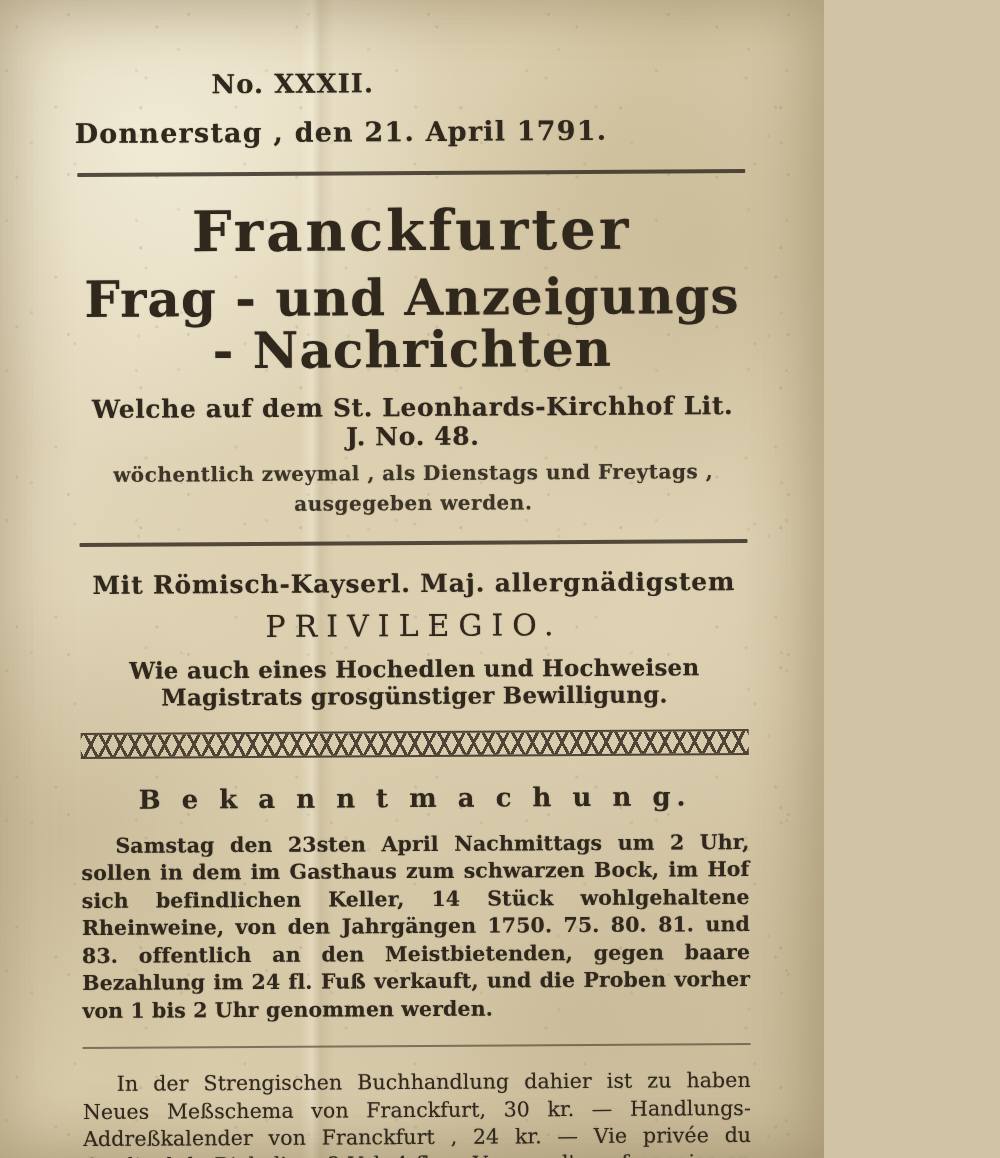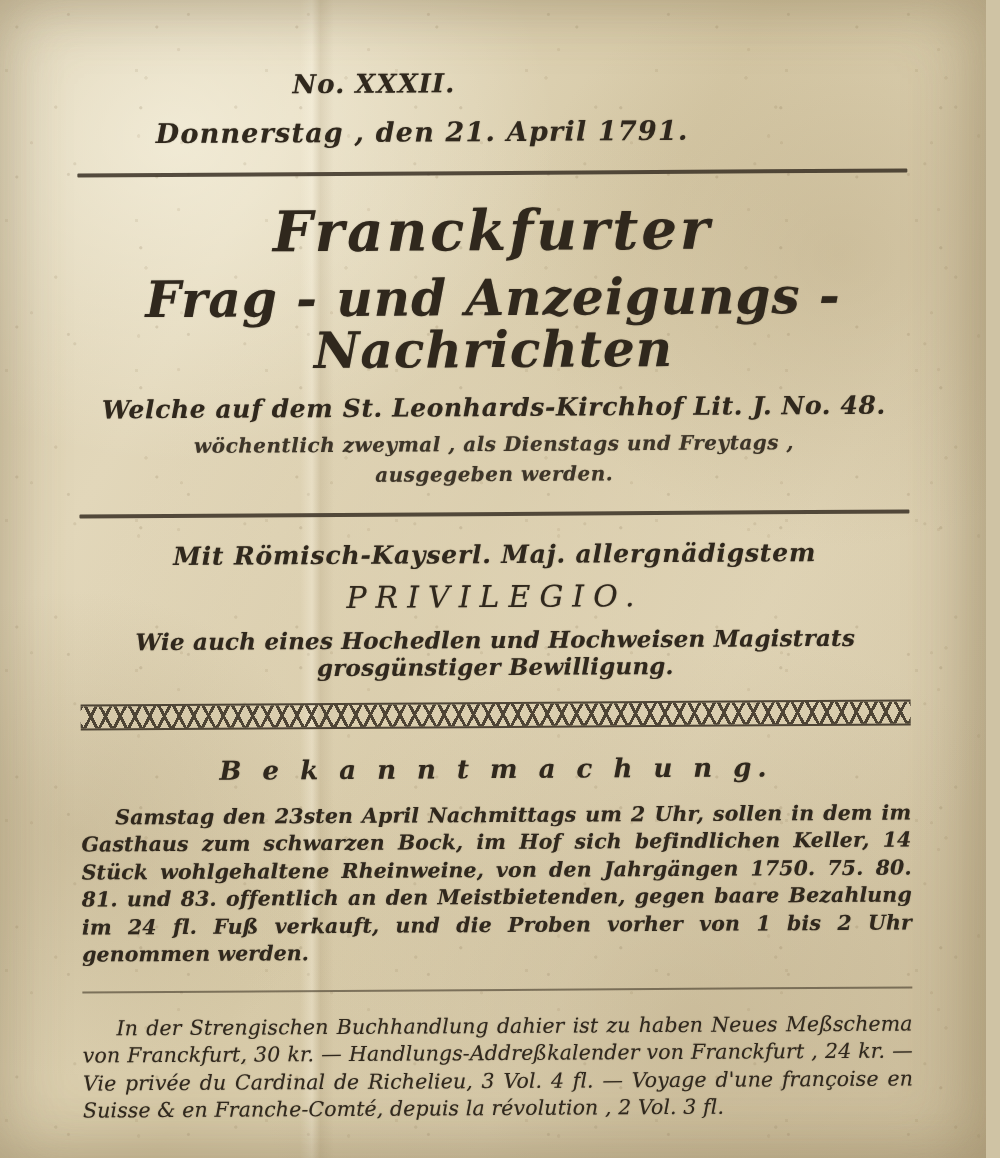--- a/index.html
+++ b/index.html
@@ -10,31 +10,30 @@
     width: 1000px;
     height: 1158px;
     overflow: hidden;
     background: #cfc3a4;
     font-family: "DejaVu Serif", serif;
   }
 
   
   .page {
     position: relative;
-    width: 986px;
+    width: 824px;
     height: 1158px;
     background:
       radial-gradient(ellipse 55% 40% at 18% 12%, rgba(255,252,238,0.55), rgba(255,255,255,0) 70%),
       radial-gradient(ellipse 45% 35% at 85% 22%, rgba(182,164,126,0.40), rgba(255,255,255,0) 72%),
       radial-gradient(ellipse 60% 45% at 70% 88%, rgba(176,158,120,0.35), rgba(255,255,255,0) 75%),
       radial-gradient(ellipse 35% 28% at 8% 72%, rgba(168,150,112,0.32), rgba(255,255,255,0) 75%),
       radial-gradient(ellipse 70% 50% at 50% 50%, rgba(226,214,185,0.55), rgba(255,255,255,0) 80%),
       linear-gradient(118deg, #d9cdae 0%, #e2d7ba 22%, #d6c9a7 48%, #ddd1b2 68%, #cfc1a0 100%);
     overflow: hidden;
-    font-style: italic;
   }
   
   .page::before {
     content: "";
     position: absolute;
     inset: 0;
     pointer-events: none;
     background-image:
       radial-gradient(circle at 12% 18%, rgba(120,98,62,0.22) 0 1.1px, rgba(0,0,0,0) 2px),
       radial-gradient(circle at 31% 63%, rgba(120,98,62,0.18) 0 1.3px, rgba(0,0,0,0) 2px),

